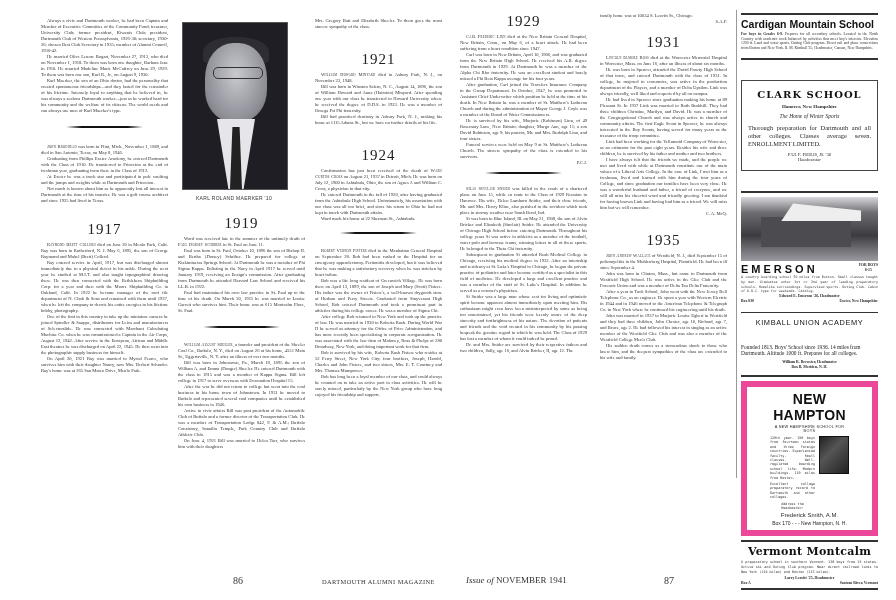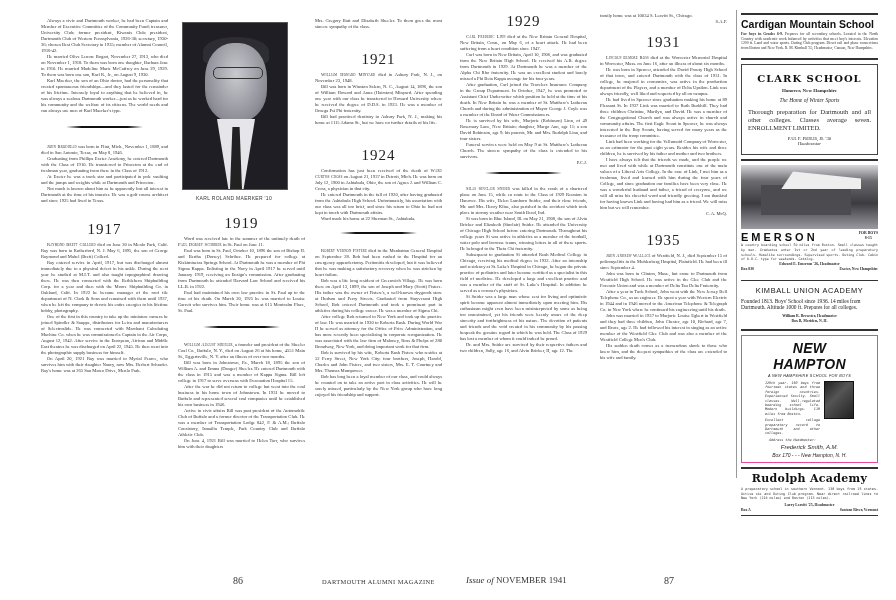--- a/index.html
+++ b/index.html
@@ -16,38 +16,38 @@
   .photo .glasses{position:absolute;left:30px;top:44px;width:48px;height:10px;border:1px solid #333;border-radius:5px;}
   .photo .shirt{position:absolute;left:34px;top:96px;width:38px;height:70px;background:#e6e6ea;clip-path:polygon(0 0,100% 0,70% 100%,30% 100%);}
   .photo .tie{position:absolute;left:47px;top:104px;width:12px;height:62px;background:#222;clip-path:polygon(20% 0,80% 0,100% 100%,0 100%);}
   .caption{position:absolute;left:182px;top:195px;width:104px;text-align:center;font-family:"Liberation Sans","DejaVu Sans",sans-serif;font-size:5px;color:#333;letter-spacing:0.3px;}
   .footer{position:absolute;font-size:9px;color:#333;}
   .ad-col{position:absolute;left:741px;top:10px;width:137px;}
   .ad{position:relative;}
   .hr{height:2px;background:#333;margin:3px 0;}
   .ad-text{font-size:3.8px;line-height:4.6px;text-align:justify;color:#333;}
   .cms-title{font-family:"Liberation Sans","DejaVu Sans",sans-serif;font-weight:bold;font-size:10.5px;color:#111;white-space:nowrap;margin:2px 0 2px 0;}
-  .clark{border:1px solid #444;padding:6px 6px 8px 6px;margin:4px 0;text-align:center;}
+  .clark{border:1px solid #444;padding:6px 6px 8px 6px;margin:20px 0;text-align:center;}
   .clark-title{font-family:"DejaVu Serif",serif;font-weight:bold;font-size:10px;letter-spacing:1px;color:#111;margin-top:2px;}
   .clark-sub{font-size:5px;font-weight:bold;margin:4px 0 4px 0;}
   .clark-tag{font-style:italic;font-size:5.5px;margin-bottom:5px;}
   .clark-body{font-size:6.4px;line-height:8px;text-align:justify;}
   .clark-sig{font-size:4.8px;margin-top:4px;font-variant:small-caps;}
   .clark-sig2{font-size:4.8px;font-style:italic;}
   .emer-photo{height:64px;margin-top:4px;background:linear-gradient(180deg,#d8d8dc 0%,#6b6b70 25%,#3b3b40 60%,#9a9aa0 100%);position:relative;}
   .emer-photo .roof{position:absolute;left:40px;top:6px;width:80px;height:18px;background:#eee;clip-path:polygon(0 100%,15% 0,100% 40%,100% 100%);}
   .emer-photo .cabin{position:absolute;left:20px;top:20px;width:90px;height:30px;background:#4b4b50;}
   .emer-row{display:flex;justify-content:space-between;align-items:flex-start;margin-top:2px;}
   .emer-title{font-family:"Liberation Sans","DejaVu Sans",sans-serif;font-weight:bold;font-size:11px;letter-spacing:3px;color:#111;}
   .emer-forboys{font-size:3.8px;font-weight:bold;text-align:center;line-height:4.6px;}
   .center-small{text-align:center;font-size:3.8px;font-weight:bold;line-height:4.8px;}
   .split{display:flex;justify-content:space-between;font-size:3.8px;font-weight:bold;}
-  .kua-title{font-family:"Liberation Sans","DejaVu Sans",sans-serif;font-size:7.4px;letter-spacing:0.6px;text-align:center;margin:5px 0 3px 0;color:#111;}
+  .kua-title{font-family:"Liberation Sans","DejaVu Sans",sans-serif;font-size:7.4px;letter-spacing:0.6px;text-align:center;margin:5px 0 17px 0;color:#111;}
   .kua-body{font-size:5.4px;line-height:6.4px;color:#222;}
-  .nh{border:1px solid #ec4899;padding:4px 23px;margin:4px 0;font-style:italic;}
+  .nh{border:6px solid #ec4899;padding:4px 23px;margin:4px 0;}
   .nh-title{font-family:"Liberation Sans","DejaVu Sans",sans-serif;font-weight:bold;font-size:14px;text-align:center;color:#111;letter-spacing:0.3px;}
   .nh-sub{font-family:"Liberation Sans","DejaVu Sans",sans-serif;font-size:3.8px;text-align:center;letter-spacing:0.3px;margin:2px 0 3px 0;}
   .nh-mid{display:flex;gap:4px;}
   .nh-mid .ad-text{flex:1;font-family:"DejaVu Sans Mono",monospace;font-size:3.4px;line-height:4.4px;}
   .nh-photo{width:28px;height:36px;background:linear-gradient(135deg,#222,#555 40%,#222);border:1px solid #111;}
   .nh-sig{font-family:"Liberation Sans","DejaVu Sans",sans-serif;font-size:6px;text-align:center;margin-top:2px;}
   .nh-box{font-family:"Liberation Sans","DejaVu Sans",sans-serif;font-size:5px;text-align:center;margin-top:2px;}
   .va-title{font-family:"DejaVu Serif",serif;font-weight:bold;font-size:11px;text-align:center;color:#111;margin:3px 0 2px 0;letter-spacing:0.3px;}
   .vline{position:absolute;left:736px;top:10px;width:1px;height:468px;background:#999;}
 </style>
@@ -235,21 +235,21 @@
         <div style="margin-top:2px;text-align:center;">Address the Headmaster:</div>
       </div>
       <div class="nh-photo"></div>
     </div>
     <div class="nh-sig">Frederick Smith, A.M.</div>
     <div class="nh-box">Box 170 - - - New Hampton, N. H.</div>
   </div>
 
   <div class="ad">
     <div class="hr"></div>
-    <div class="va-title">Rudolph Academy</div>
+    <div class="va-title">Vermont Montcalm</div>
     <div class="ad-text" style="font-family:'DejaVu Sans Mono',monospace;font-size:3.4px;">A preparatory school in southern Vermont. 130 boys from 15 states. Active ski and Outing Club program. Near direct railroad lines to New York (218 miles) and Boston (113 miles).</div>
     <div class="center-small" style="margin-top:2px;">Larry Leavitt '25, Headmaster</div>
     <div class="split">
       <span>Box A</span>
       <span>Saxtons River, Vermont</span>
     </div>
     <div class="hr" style="margin-top:3px;height:1.5px;"></div>
   </div>
 </div>
 

